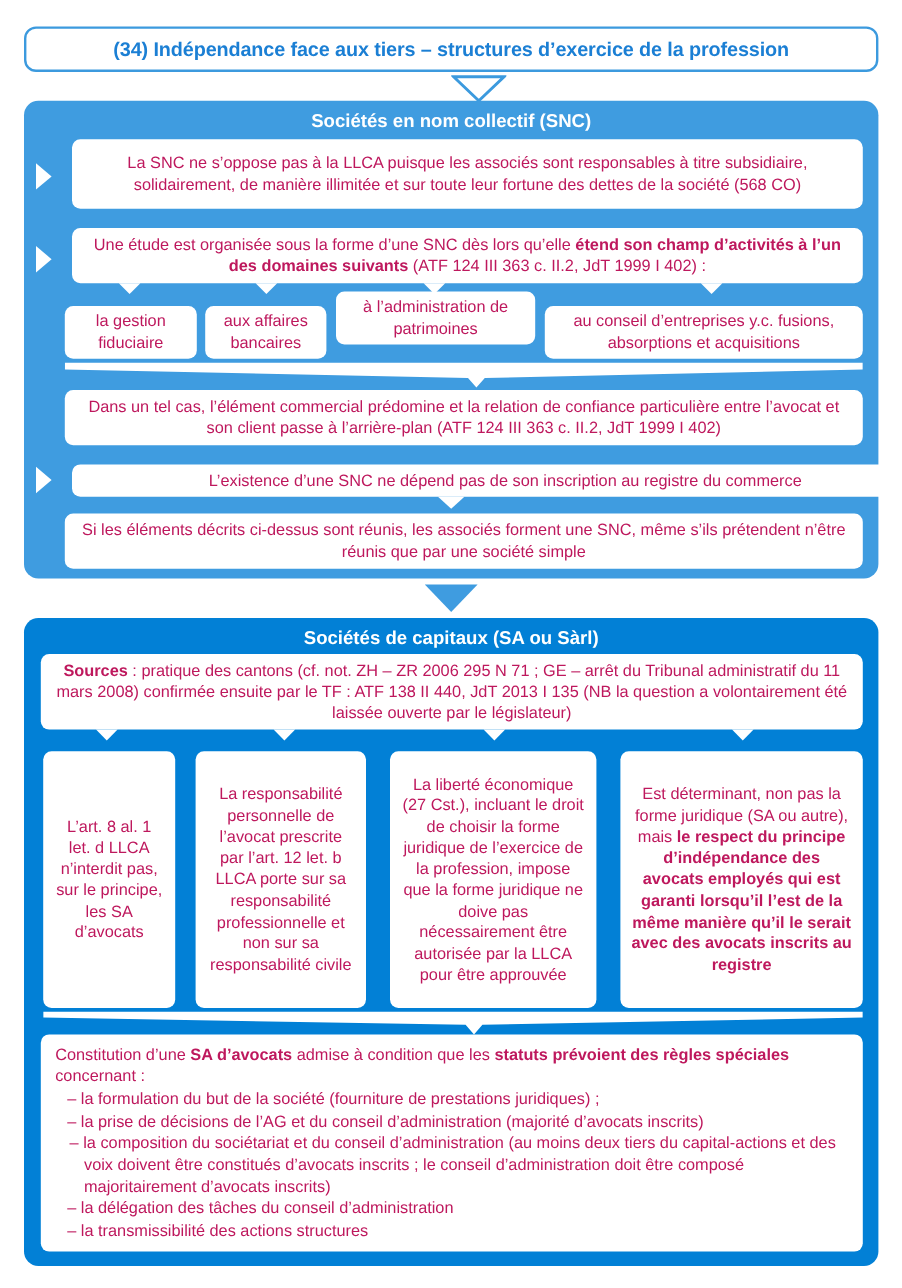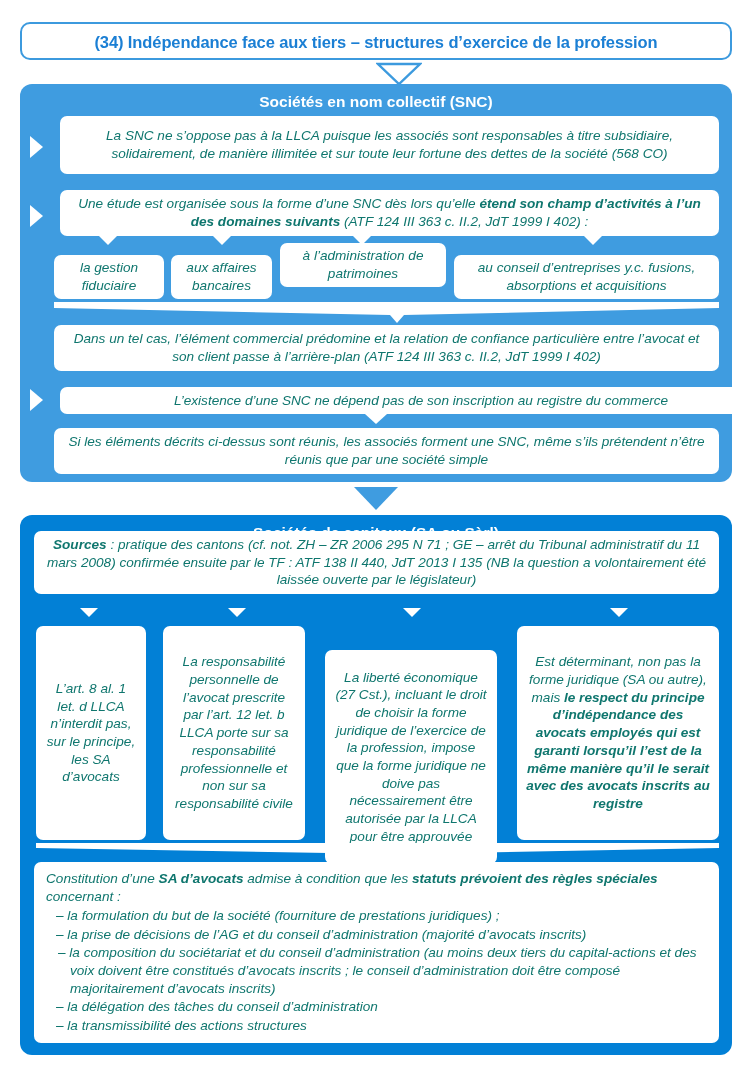--- a/index.html
+++ b/index.html
@@ -33,24 +33,23 @@
   .panel-cap{top:515px;width:712px;height:540px;background:#0280d6;}
 
   .panel-head{
     text-align:center;color:#ffffff;font-weight:bold;font-size:15.5px;
     padding-top:9px;
   }
 
   
   .wbox{
     position:absolute;box-sizing:border-box;background:#ffffff;
-    border-radius:7px;color:#0f766e;font-size:13.6px;line-height:1.30;
+    border-radius:7px;color:#be185d;font-size:13.6px;line-height:1.30;
     text-align:center;display:flex;align-items:center;justify-content:center;
     padding:5px 9px;
-    font-style:italic;
   }
   .wbox.tleft{text-align:left;justify-content:flex-start;}
   .wbox.ttop{align-items:flex-start;}
   .wbox b{font-weight:bold;}
 
   
   .play{
     position:absolute;width:0;height:0;
     border-top:11px solid transparent;border-bottom:11px solid transparent;
     border-left:13px solid #ffffff;
@@ -147,38 +146,38 @@
   <div class="wbox" style="left:54px;top:428px;width:665px;height:46px;">
     <span>Si les éléments décrits ci-dessus sont réunis, les associés forment une SNC, même s’ils prétendent n’être réunis que par une société simple</span>
   </div>
 
   <div class="tri-fill" style="left:376px;top:487px;"></div>
 
   <div class="panel panel-cap">
     <div class="panel-head">Sociétés de capitaux (SA ou Sàrl)</div>
   </div>
 
-  <div class="wbox" style="left:34px;top:531px;width:685px;height:63px;">
+  <div class="wbox" style="left:34px;top:545px;width:685px;height:63px;">
     <span>
       <b>Sources</b><span> : pratique des cantons (cf. not. ZH – ZR 2006 295 N 71 ; GE – arrêt du Tribunal administratif du 11 mars 2008) confirmée ensuite par le TF : ATF 138 II 440, JdT 2013 I 135 (NB la question a volontairement été laissée ouverte par le législateur)</span>
     </span>
   </div>
 
   <div class="notch sm" style="left:80px;top:608px;"></div>
   <div class="notch sm" style="left:228px;top:608px;"></div>
   <div class="notch sm" style="left:403px;top:608px;"></div>
   <div class="notch sm" style="left:610px;top:608px;"></div>
 
   <div class="wbox" style="left:36px;top:626px;width:110px;height:214px;">
     <span>L’art. 8 al. 1 let. d LLCA n’interdit pas, sur le principe, les SA d’avocats</span>
   </div>
   <div class="wbox" style="left:163px;top:626px;width:142px;height:214px;">
     <span>La responsabilité personnelle de l’avocat prescrite par l’art. 12 let. b LLCA porte sur sa responsabilité professionnelle et non sur sa responsabilité civile</span>
   </div>
-  <div class="wbox" style="left:325px;top:626px;width:172px;height:214px;margin-top:24px;">
+  <div class="wbox" style="left:325px;top:626px;width:172px;height:214px;">
     <span>La liberté économique (27 Cst.), incluant le droit de choisir la forme juridique de l’exercice de la profession, impose que la forme juridique ne doive pas nécessairement être autorisée par la LLCA pour être approuvée</span>
   </div>
   <div class="wbox" style="left:517px;top:626px;width:202px;height:214px;">
     <span>
       <span>Est déterminant, non pas la forme juridique (SA ou autre), mais </span><b>le respect du principe d’indépendance des avocats employés qui est garanti lorsqu’il l’est de la même manière qu’il le serait avec des avocats inscrits au registre</b>
     </span>
   </div>
 
   <div class="funnel" style="left:36px;top:843px;">
     <svg width="683" height="20" viewBox="0 0 683 20">

